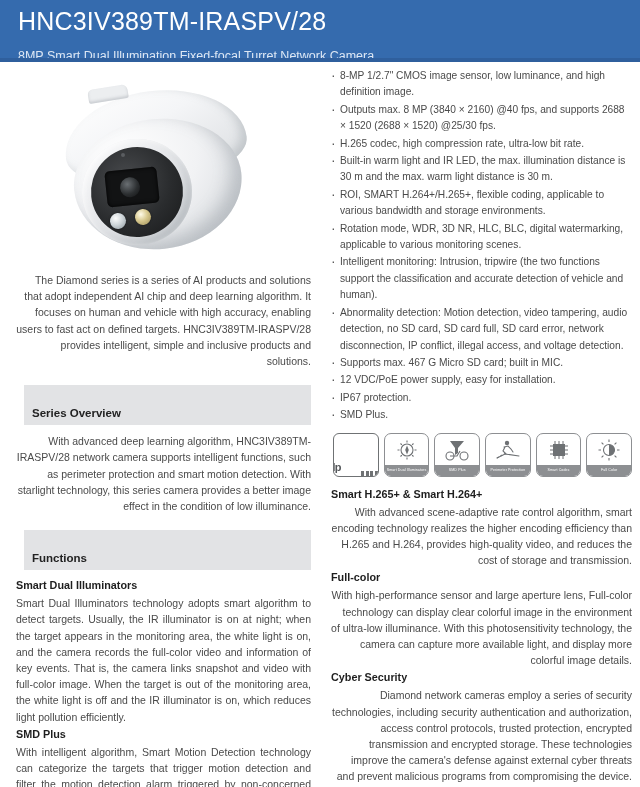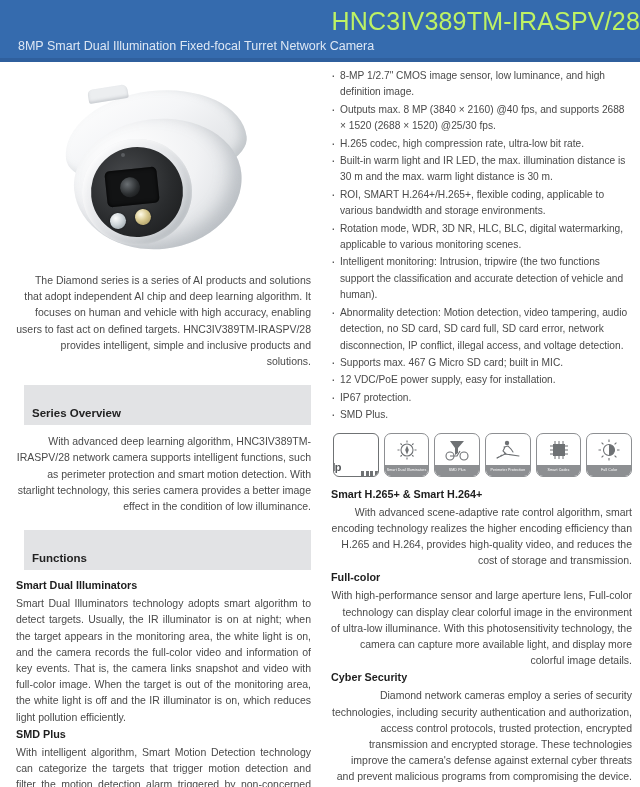--- a/index.html
+++ b/index.html
@@ -22,34 +22,33 @@
     padding: 6px 0 0 18px;
   }
   .header::after {
     content: "";
     position: absolute;
     left: 0; right: 0; bottom: 0;
     height: 4px;
     background: #2f5f9d;
   }
   .header-title {
-    color: #bef264;
+    color: #ffffff;
     font-size: 25px;
     font-weight: 400;
     letter-spacing: 0.2px;
     line-height: 30px;
     white-space: nowrap;
-    text-align: right;
   }
   .header-sub {
     color: #dde7f4;
     font-size: 12.5px;
     font-weight: 400;
     line-height: 18px;
-    margin-top: 1px;
+    margin-top: 11px;
     white-space: nowrap;
   }
 
   
   .body {
     display: flex;
     width: 640px;
     height: 725px;
     padding-top: 6px;
   }

